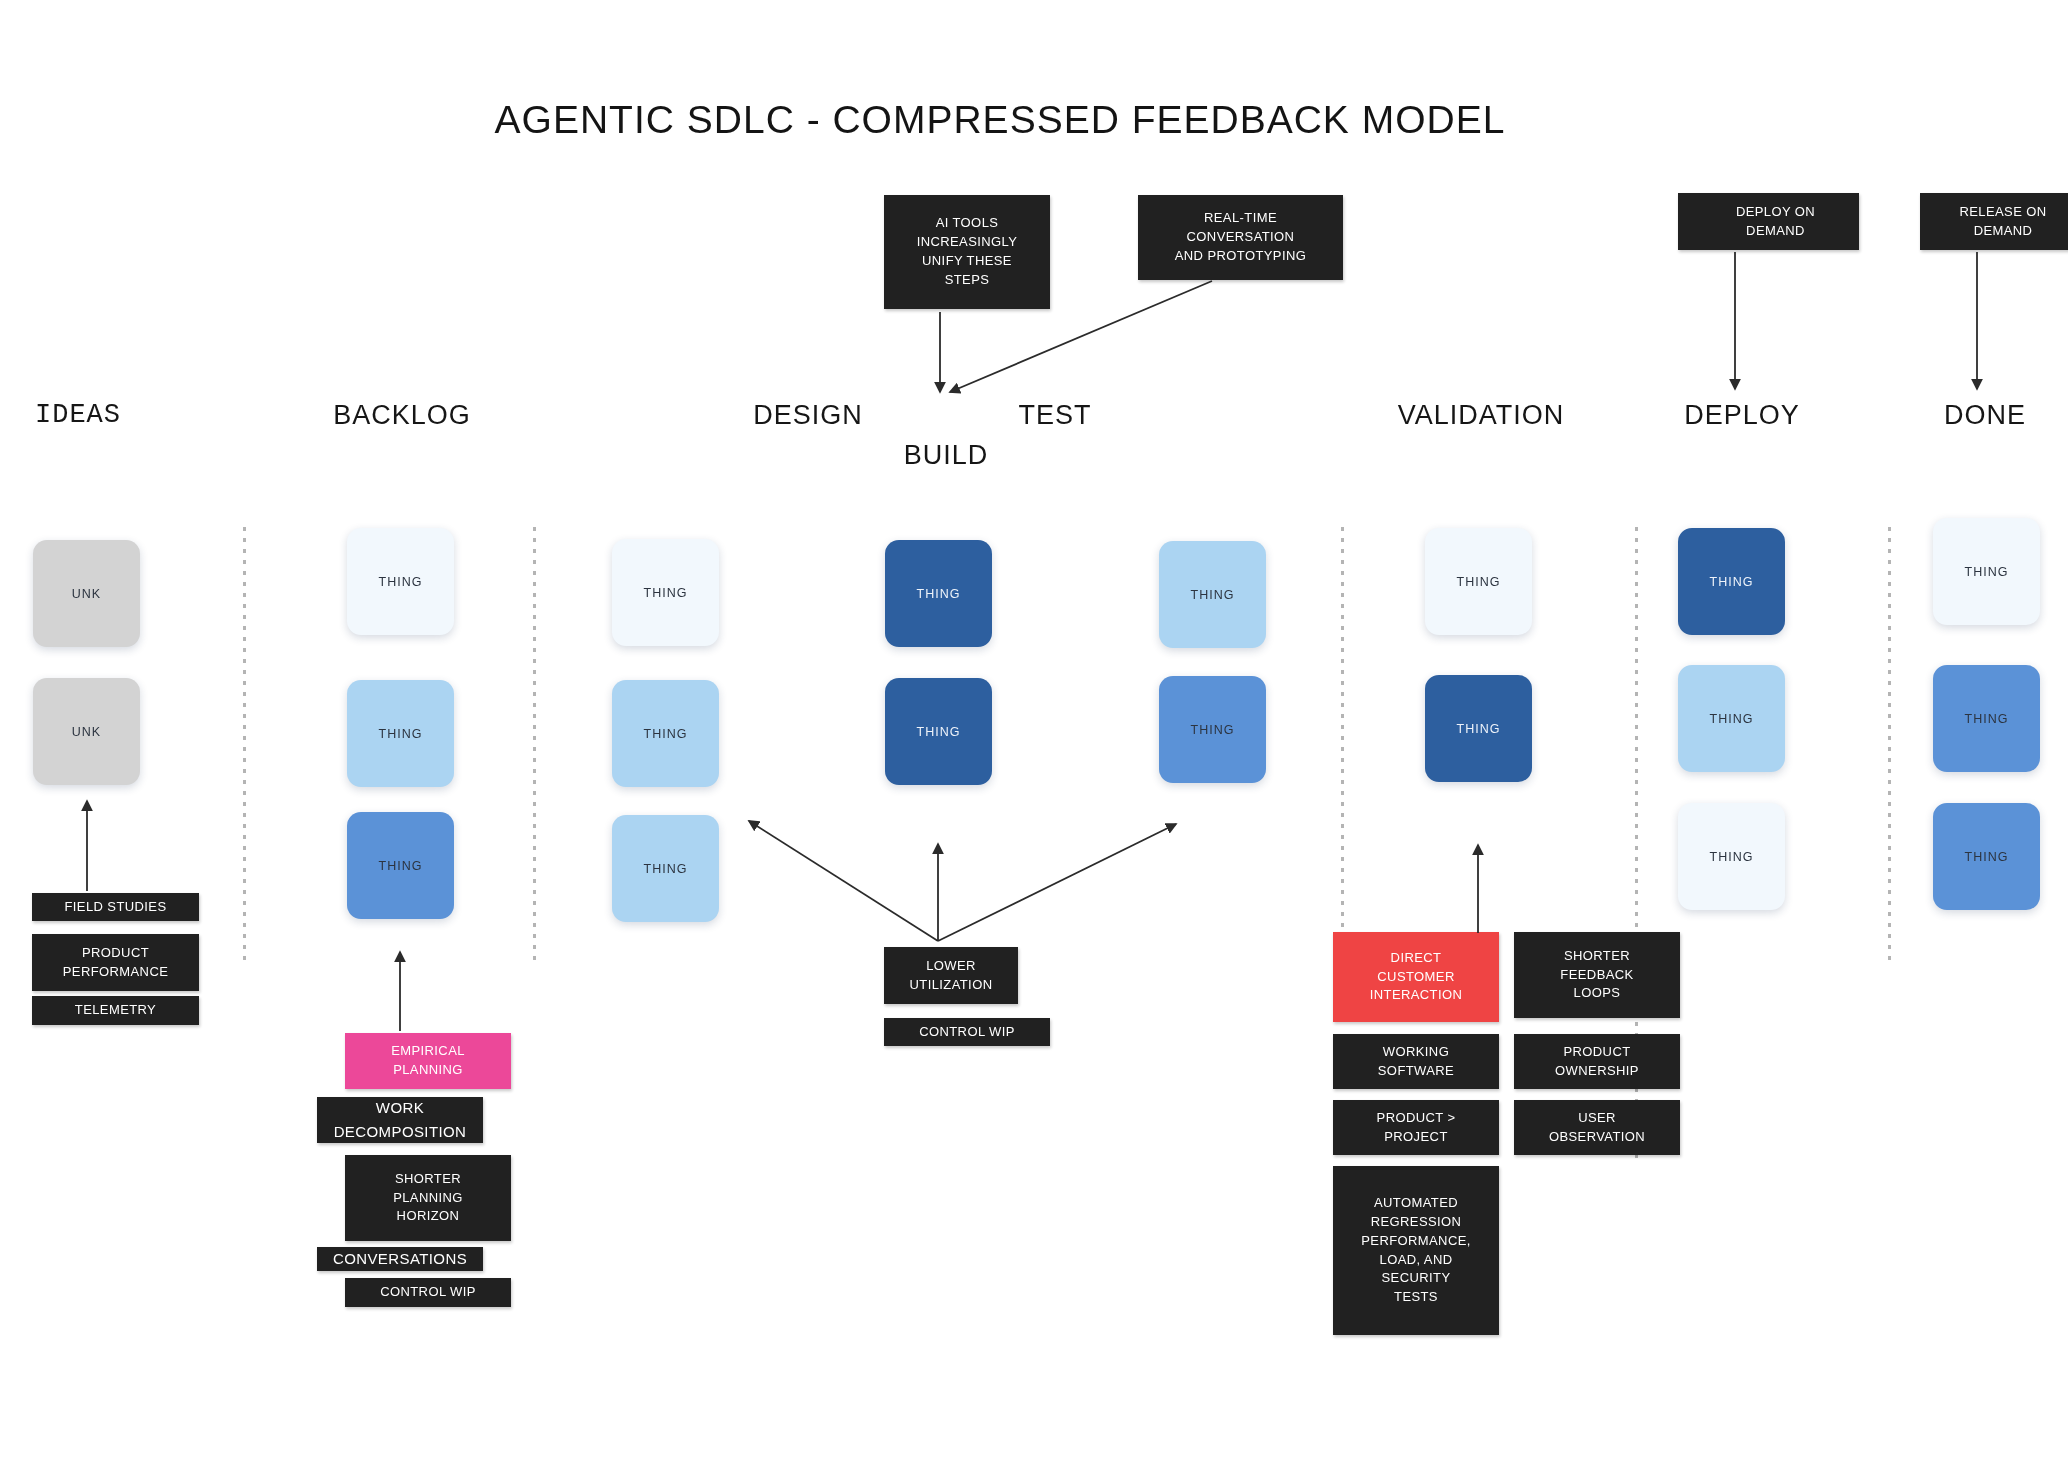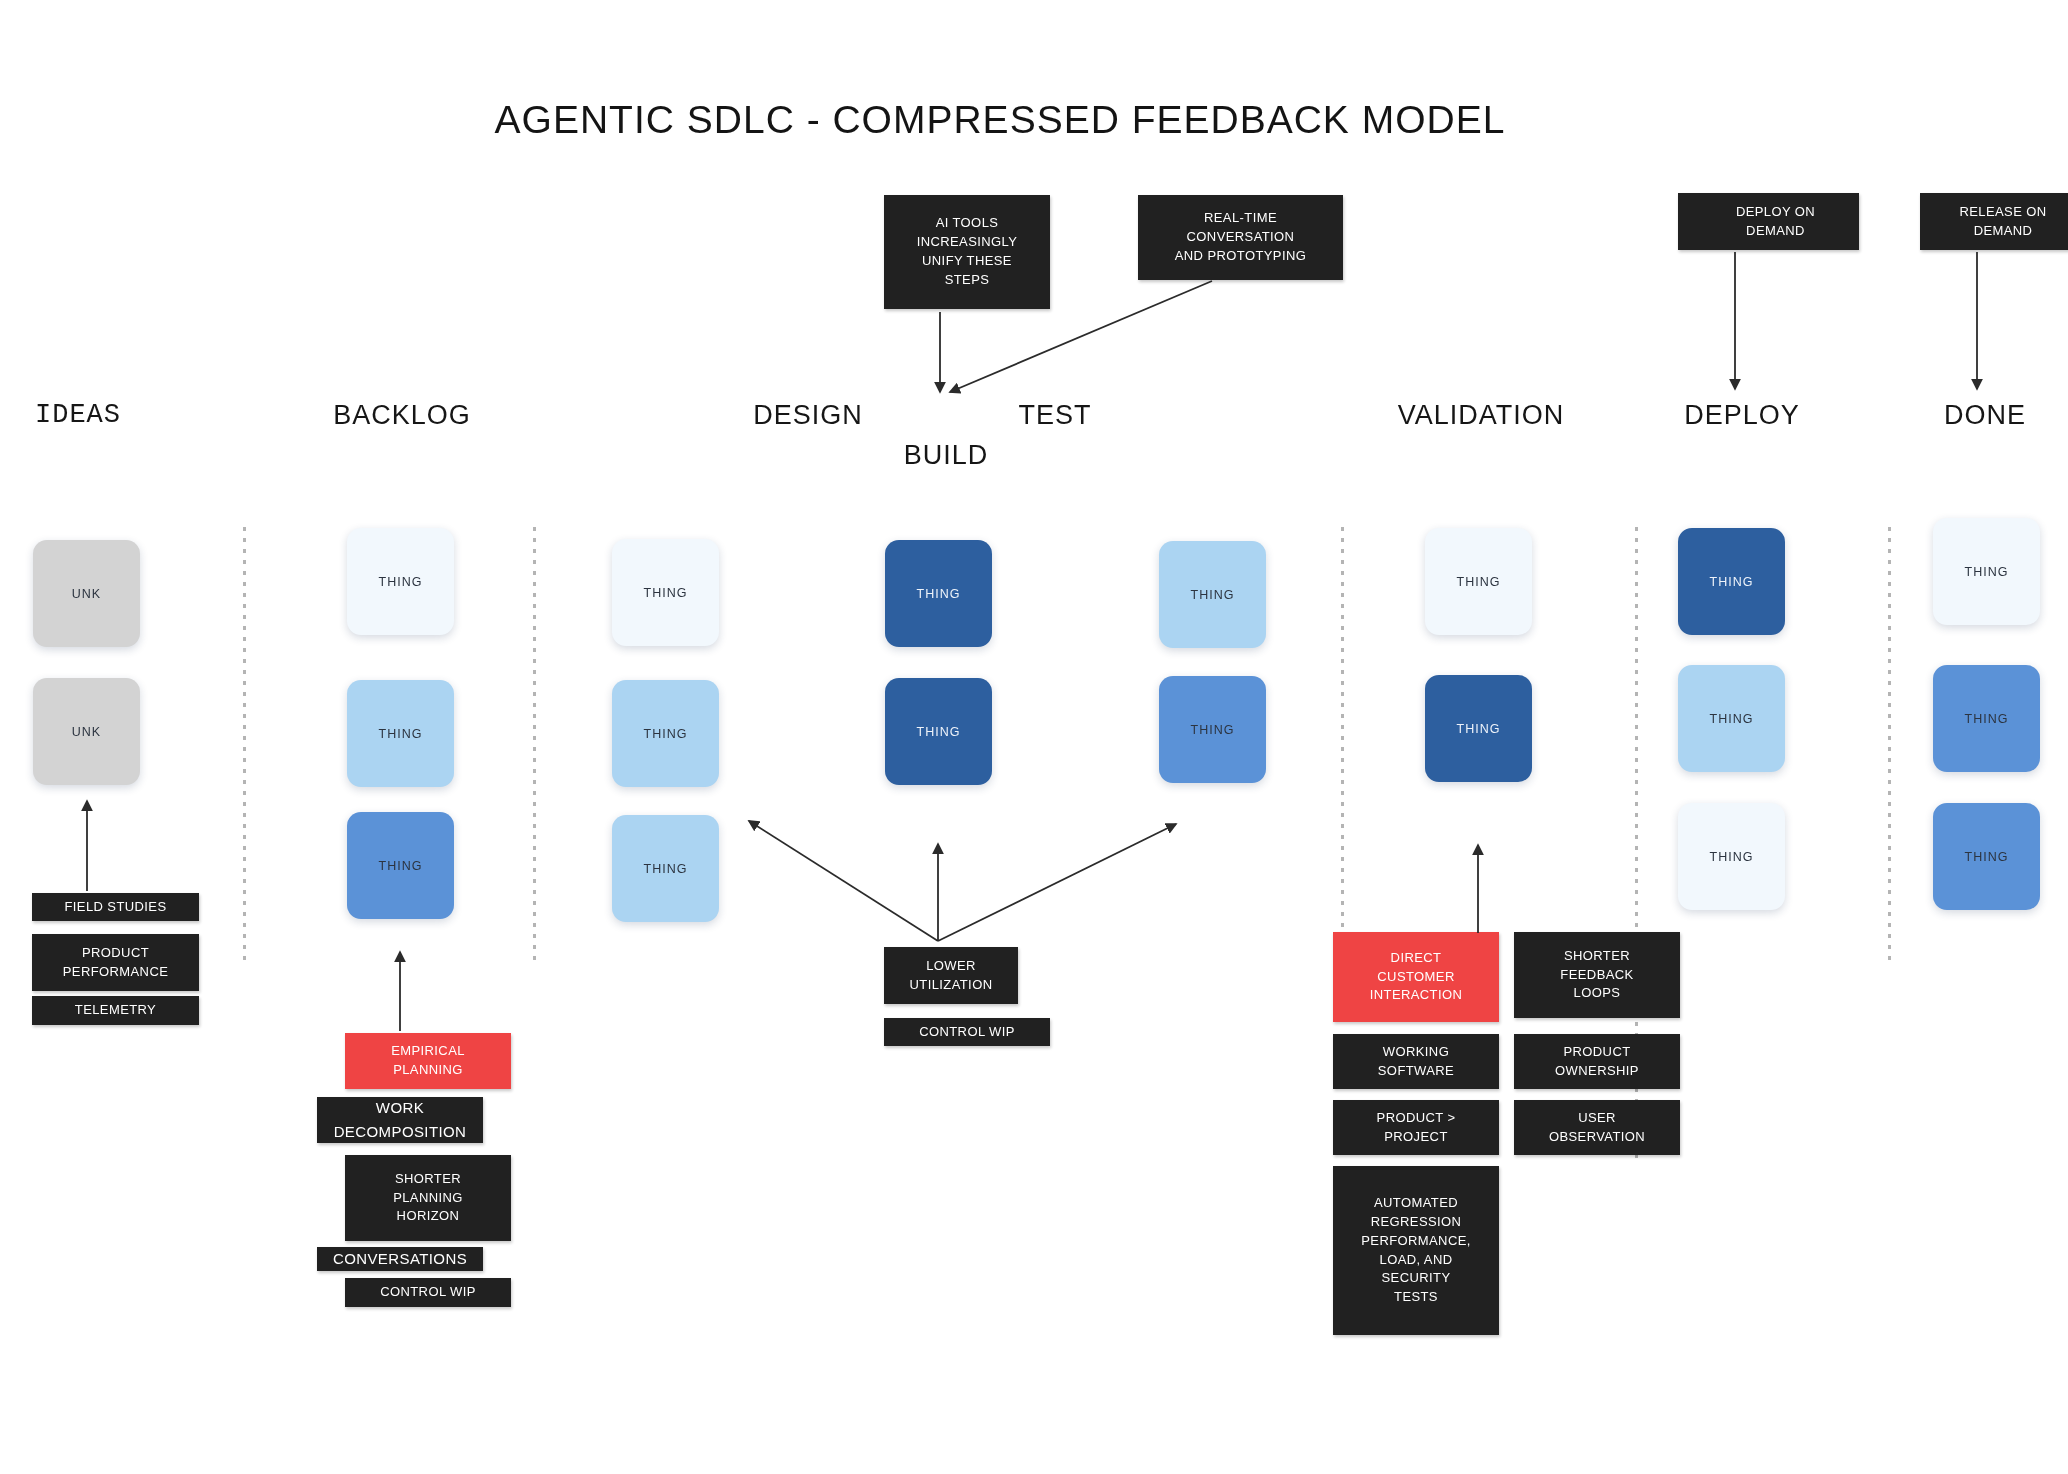--- a/index.html
+++ b/index.html
@@ -126,21 +126,21 @@
 
   <div class="card" style="left: 1933px; top: 518px; background-color: rgb(242, 248, 253);">THING</div>
   <div class="card" style="left: 1933px; top: 665px; background-color: rgb(91, 146, 215);">THING</div>
   <div class="card" style="left: 1933px; top: 803px; background-color: rgb(91, 146, 215);">THING</div>
 
   <div class="note big" style="left: 4px; top: 893px; width: 167px; height: 28px; background-color: rgb(33, 33, 33);">FIELD STUDIES</div>
   <div class="note big" style="left: 4px; top: 934px; width: 167px; height: 57px; background-color: rgb(33, 33, 33);">PRODUCT
 PERFORMANCE</div>
   <div class="note big" style="left: 4px; top: 996px; width: 167px; height: 29px; background-color: rgb(33, 33, 33);">TELEMETRY</div>
 
-  <div class="note big" style="left: 317px; top: 1033px; width: 166px; height: 56px; background-color: #ef4444;">EMPIRICAL
+  <div class="note big" style="left: 317px; top: 1033px; width: 166px; height: 56px; background-color: #ec4899;">EMPIRICAL
 PLANNING</div>
   <div class="note small" style="left: 317px; top: 1097px; width: 166px; height: 46px; background-color: rgb(33, 33, 33);">WORK
 DECOMPOSITION</div>
   <div class="note big" style="left: 317px; top: 1155px; width: 166px; height: 86px; background-color: rgb(33, 33, 33);">SHORTER
 PLANNING
 HORIZON</div>
   <div class="note small" style="left: 317px; top: 1247px; width: 166px; height: 24px; background-color: rgb(33, 33, 33);">CONVERSATIONS</div>
   <div class="note big" style="left: 317px; top: 1278px; width: 166px; height: 29px; background-color: rgb(33, 33, 33);">CONTROL WIP</div>
 
   <div class="note big" style="left: 856px; top: 947px; width: 134px; height: 57px; background-color: rgb(33, 33, 33);">LOWER

